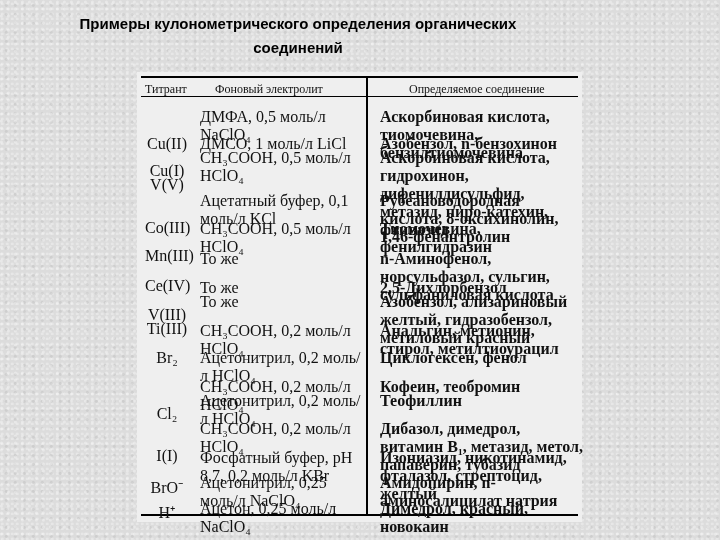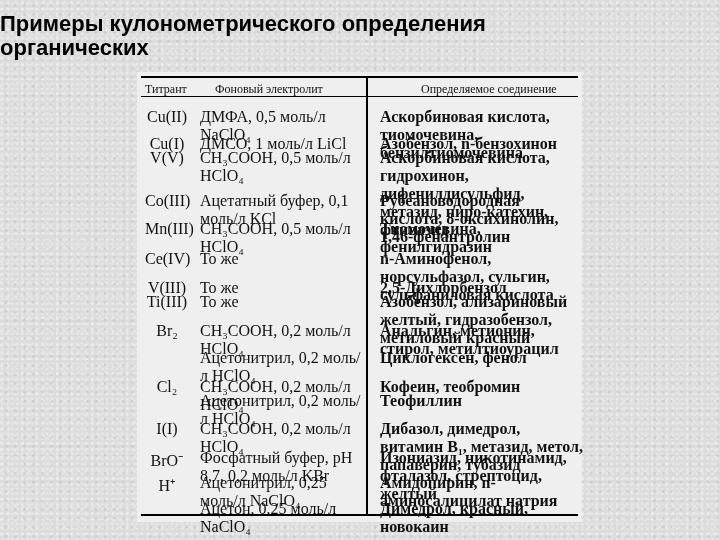--- a/index.html
+++ b/index.html
@@ -9,55 +9,56 @@
       background-image:
         radial-gradient(circle at 20% 30%, rgba(255,255,255,0.35) 0 1px, transparent 2px),
         radial-gradient(circle at 70% 60%, rgba(180,180,180,0.35) 0 1px, transparent 2px),
         radial-gradient(circle at 45% 80%, rgba(255,255,255,0.3) 0 1px, transparent 2px);
       background-size: 7px 7px, 9px 9px, 5px 5px;
       font-family: "Liberation Serif", serif;
       color: #111;
     }
     .slide-title {
       position: absolute; left: 0; top: 12px; width: 596px;
-      text-align: left;
+      text-align: center;
       font-family: "Liberation Sans", sans-serif;
-      font-weight: bold; font-size: 22px; line-height: 24px;
+      font-weight: bold; font-size: 15px; line-height: 24px;
       color: #000;
     }
     .table-image {
       position: absolute; left: 137px; top: 72px; width: 445px; height: 450px;
       background: #efefef;
     }
     .rule-top { position:absolute; left: 4px; top: 4px; width: 437px; height: 1.5px; background:#000; }
     .rule-head { position:absolute; left: 4px; top: 24px; width: 437px; height: 1px; background:#000; }
     .rule-bottom { position:absolute; left: 4px; top: 442px; width: 437px; height: 1.5px; background:#000; }
     .vline { position:absolute; left: 229px; top: 4px; width: 1.5px; height: 439px; background:#000; }
     .hdr { position:absolute; top: 10px; font-size: 12px; text-align: right; }
     .row { position:absolute; left: 0; width: 445px; }
-    .c1 { position:absolute; left: 8px; width: 44px; text-align: center; }
+    .c1 { position:absolute; left: 8px; width: 44px; text-align: center; margin-top: 27px; }
     .c2 { position:absolute; left: 63px; width: 165px; }
     .c3 { position:absolute; left: 243px; width: 205px; font-weight: bold; }
   </style>
 </head>
 <body>
 
 <div class="slide-title">
   <div>Примеры кулонометрического определения органических</div>
+  <div>соединений</div>
 </div>
 
 <div class="table-image">
   <div class="rule-top"></div>
   <div class="rule-head"></div>
   <div class="vline"></div>
   <div class="rule-bottom"></div>
 
   <div class="hdr" style="left:8px">Титрант</div>
   <div class="hdr" style="left:78px">Фоновый электролит</div>
-  <div class="hdr" style="left:284px">Определяемое соединение</div>
+  <div class="hdr" style="left:272px">Определяемое соединение</div>
 
   <div class="row" style="top:36px">
     <div class="c1">Cu(II)</div>
     <div class="c2">ДМФА, 0,5 моль/л NaClO₄</div>
     <div class="c3">Аскорбиновая кислота, тиомочевина, бензилтиомочевина</div>
   </div>
   <div class="row" style="top:63px">
     <div class="c1">Cu(I)</div>
     <div class="c2">ДМСО, 1 моль/л LiCl</div>
     <div class="c3">Азобензол, n-бензохинон</div>

